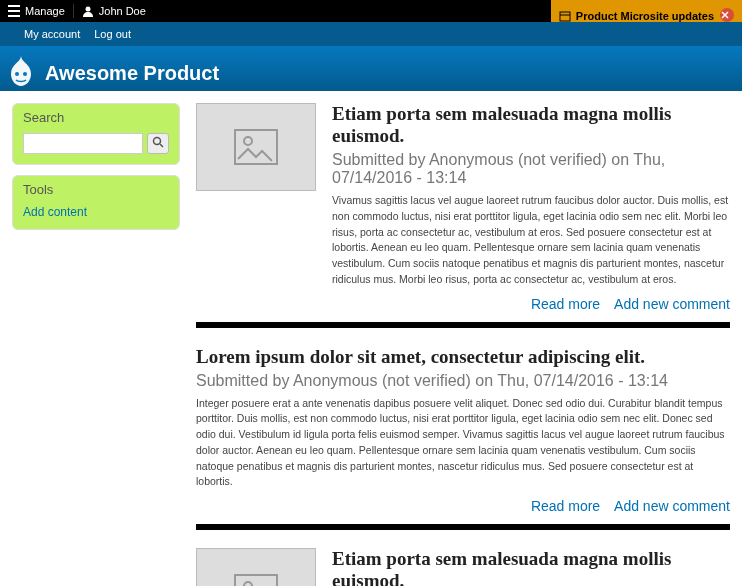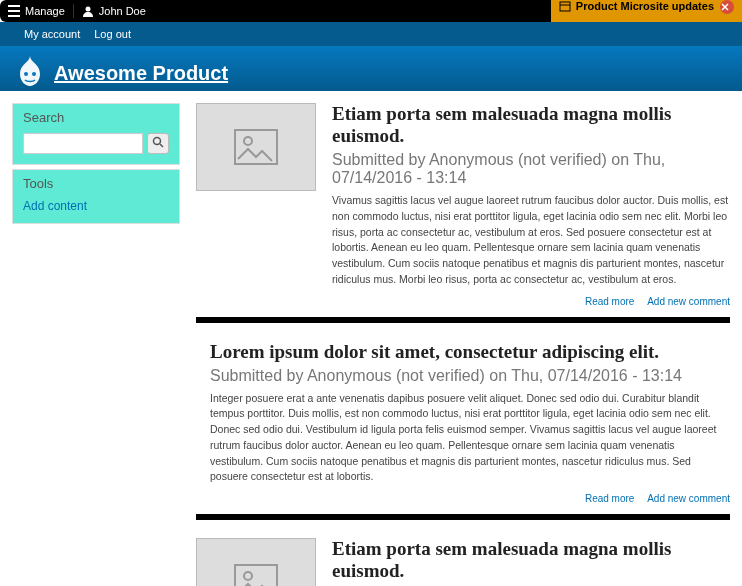--- a/index.html
+++ b/index.html
@@ -1,63 +1,63 @@
 <!DOCTYPE html>
 <html><head>
 <meta charset="utf-8">
 <style>
   * { margin: 0; padding: 0; box-sizing: border-box; }
   body { font-family: "Helvetica Neue", Arial, sans-serif; font-size: 12px; color: #333; background: #fff; width: 742px; }
   a { color: #0071b3; text-decoration: none; cursor: pointer; }
 
   
-  .toolbar { background: #000; color: #fff; height: 22px; display: flex; align-items: center; font-size: 11px; border-radius: 6px; }
+  .toolbar { background: #000; color: #fff; height: 22px; display: flex; align-items: center; font-size: 11px; }
   .toolbar .tb-item { display: flex; align-items: center; padding: 0 8px; height: 100%; cursor: pointer; }
   .toolbar .tb-item .ico { margin-right: 5px; display: flex; }
   .toolbar .divider { width: 1px; height: 14px; background: #333; }
   .toolbar .spacer { flex: 1; }
-  .toolbar .updates { background: #e09600; color: #000; height: 100%; display: flex; align-items: flex-start; padding: 0 8px; font-weight: bold; }
+  .toolbar .updates { background: #e09600; color: #000; height: 100%; display: flex; align-items: flex-end; padding: 0 8px; font-weight: bold; }
   .toolbar .updates svg { margin-right: 5px; }
   .toolbar .round { width: 14px; height: 14px; border-radius: 50%; background: #d84c3a; color: #fff; margin-left: 6px; font-size: 9px; display: flex; align-items: center; justify-content: center; }
 
   
   .userbar { background: #055a8e; color: #fff; height: 24px; display: flex; align-items: center; justify-content: flex-start; font-size: 11px; padding: 0 10px; }
   .userbar a { color: #fff; margin-left: 14px; }
 
   
-  .header { background: linear-gradient(#0678be, #035a8e); padding: 10px 16px 0 16px; color: #fff; text-decoration: underline; }
+  .header { background: linear-gradient(#0678be, #035a8e); padding: 10px 16px 0 7px; color: #fff; }
   .brand { display: flex; align-items: center; }
   .brand .logo { margin-right: 10px; }
   .brand-name { font-size: 20px; font-weight: bold; }
   .tabs { margin-top: 12px; }
   .tab { display: inline-block; background: #fff; color: #333; padding: 5px 12px; border-radius: 6px 6px 0 0; font-size: 12px; position: relative; top: 1px; }
 
   
   .page { display: flex; padding: 12px; gap: 16px; }
   .sidebar { width: 168px; flex: none; }
-  .block { border: 1px solid #ddd; background: #5eead4; margin-bottom: 4px; border-radius: 1px; }
+  .block { border: 1px solid #ddd; background: #bef264; margin-bottom: 10px; border-radius: 6px; }
   .block h2 { font-size: 13px; font-weight: normal; color: #555; padding: 6px 10px 4px; }
   .block .body { padding: 4px 10px 10px; }
   .search-row { display: flex; gap: 4px; }
   .search-row input { flex: 1; min-width: 0; border: 1px solid #ccc; padding: 3px 4px; font-size: 11px; }
   .search-btn { border: 1px solid #bbb; background: #eee; border-radius: 3px; padding: 2px 4px; cursor: pointer; }
 
   .content { flex: 1; }
   .article { padding-bottom: 10px; border-bottom: 6px solid #000000; margin-bottom: 18px; }
   .art-row { display: flex; gap: 16px; }
   .thumb { width: 120px; height: 88px; background: #ddd; border: 1px solid #bbb; display: flex; align-items: center; justify-content: center; flex: none; }
   .art-body { flex: 1; }
   .art-title { font-family: Georgia, "Times New Roman", serif; font-size: 19px; color: #222; margin-bottom: 4px; }
   .submitted { color: #777; font-size: 16px; margin-bottom: 6px; }
   .teaser { font-size: 10.5px; line-height: 1.5; color: #444; }
-  .links { font-size: 10px; text-align: right; margin-top: 8px; }
+  .links { font-size: 14px; text-align: right; margin-top: 8px; }
   .links a { margin-left: 10px; }
 
   
-  .art-row.full .art-body { width: 100%; margin-left: 14px; }
+  .art-row.full .art-body { width: 100%; }
 </style>
 </head>
 <body>
 
 <div class="toolbar">
   <div class="tb-item">
     <span class="ico">
       <svg width="12" height="12" viewBox="0 0 12 12">
           <path d="M0 1h12M0 6h12M0 11h12" stroke="#fff" stroke-width="2"></path>
         </svg>

